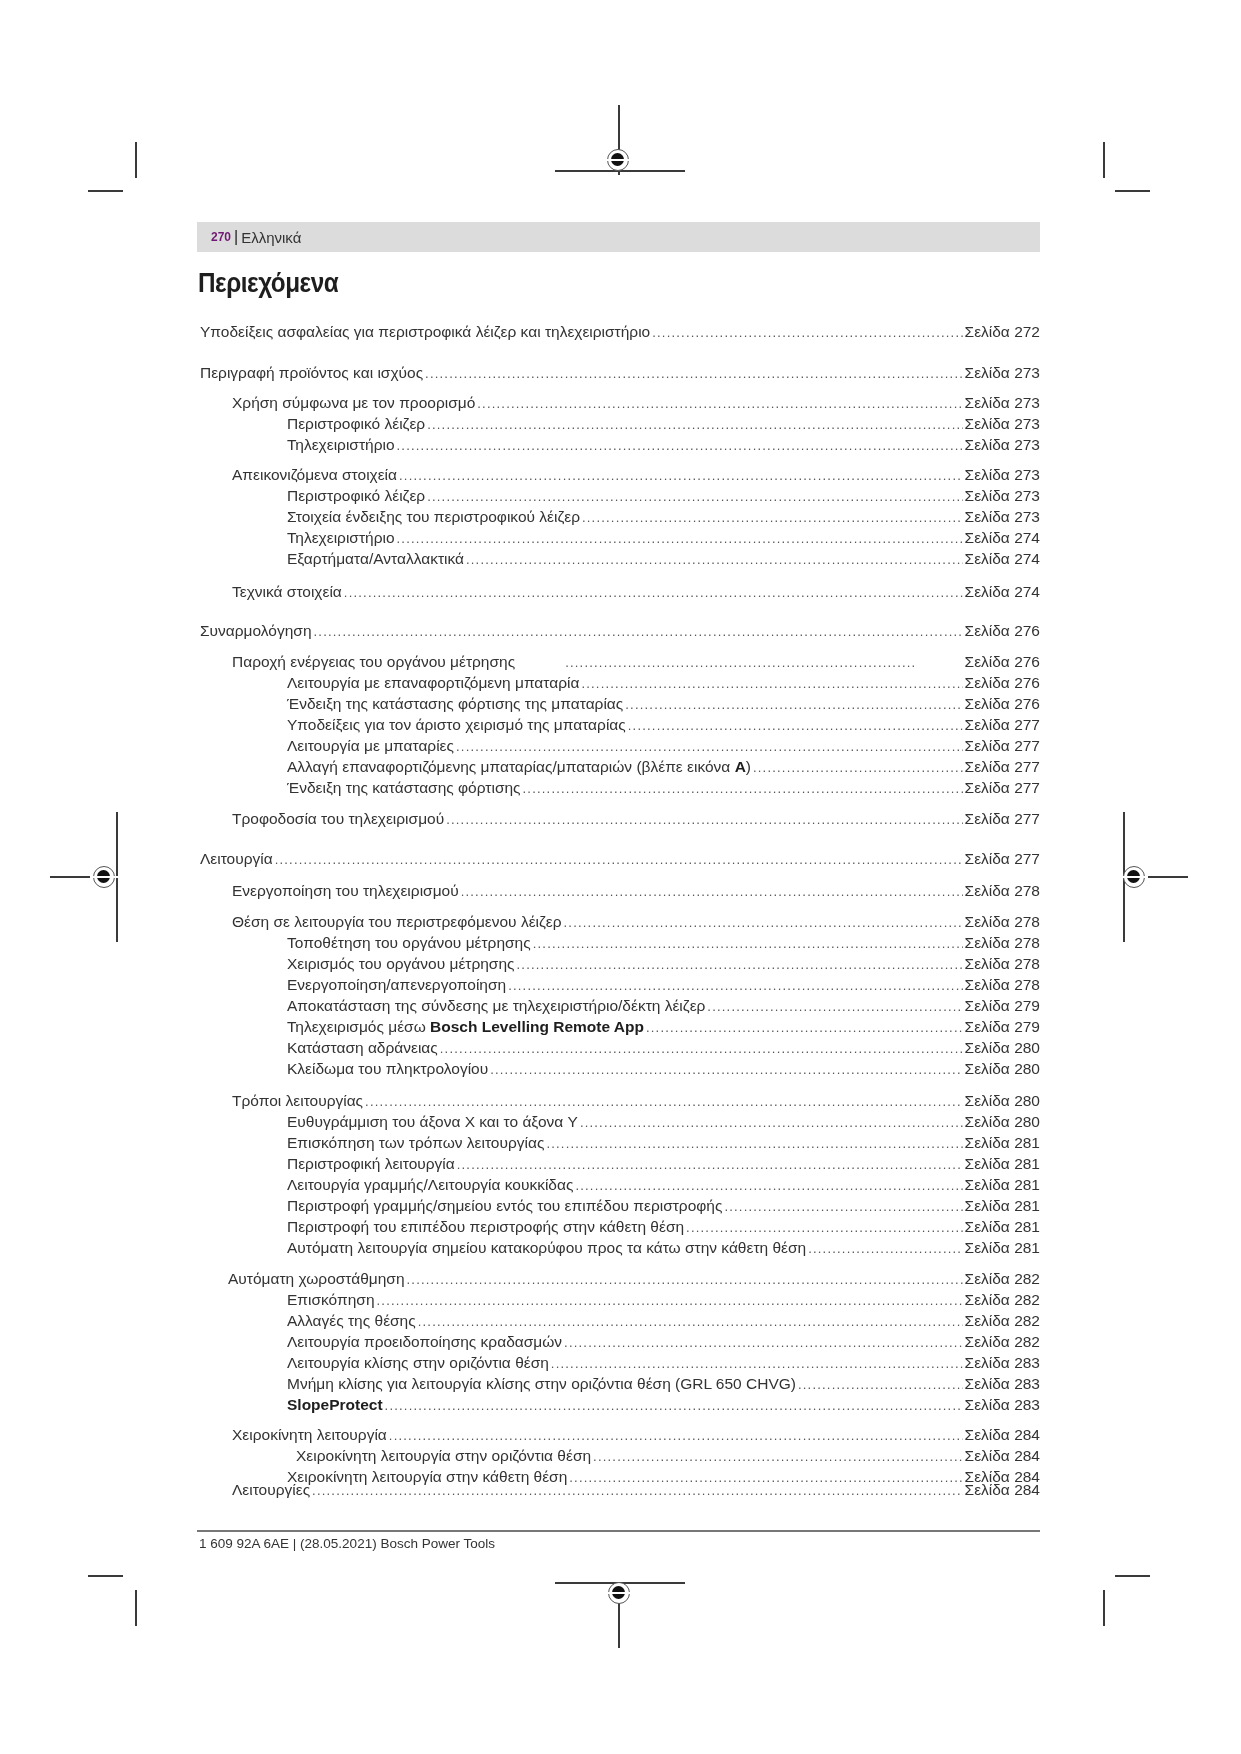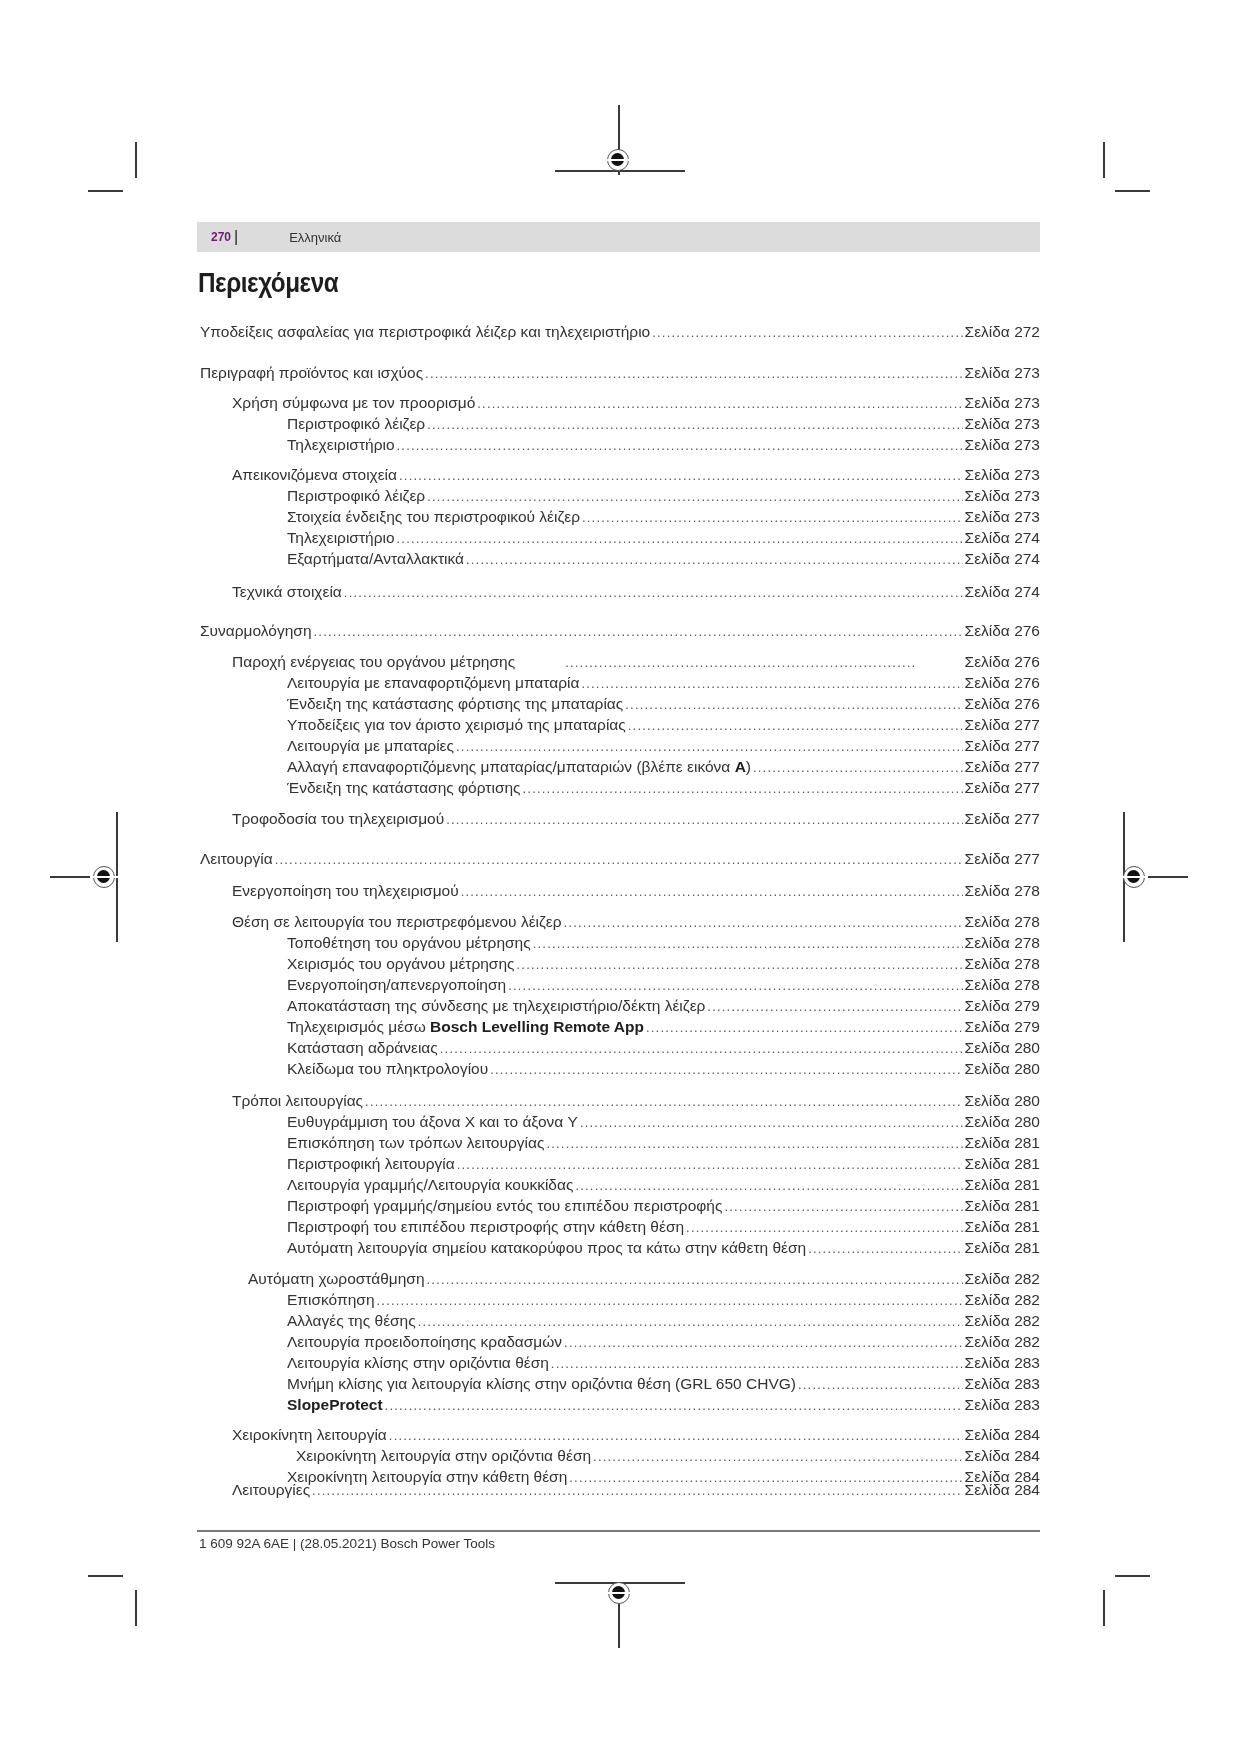--- a/index.html
+++ b/index.html
@@ -12,21 +12,21 @@
   .reg { position: absolute; width: 22px; height: 22px; border-radius: 50%;
          border: 1.5px solid #555; box-sizing: border-box; background: #fff; }
   .reg::after { content: ""; position: absolute; left: 3px; top: 3px; width: 13px; height: 13px;
                 border-radius: 50%; background: #111; }
   .reg::before { content: ""; position: absolute; left: -4px; top: 9px; width: 28px; height: 1.5px;
                  background: #fff; z-index: 2; }
   .header-bar { position: absolute; left: 197px; top: 222px; width: 843px; height: 30px;
                 background: #dcdcdc; display: flex; align-items: center; }
   .header-bar .pg { font-weight: bold; font-size: 12px; margin-left: 14px; color: #701a75; }
   .header-bar .sep { font-size: 16px; margin: 0 3px; color: #222; }
-  .header-bar .lang { font-size: 13px; color: #333; margin-left: 48px; }
+  .header-bar .lang { font-size: 15px; color: #333; }
   .title { position: absolute; left: 198px; top: 268px; font-size: 27px; font-weight: bold;
            color: #1e1e1e; letter-spacing: -0.5px; transform: scaleX(0.9); transform-origin: left; }
   .toc-row { position: absolute; height: 19px; display: flex; align-items: baseline;
              font-size: 15.5px; color: #333; right: 201px; }
   .toc-row .label { white-space: nowrap; transform-origin: left; }
   .toc-row .label b { color: #1e1e1e; }
   .toc-row .dots { flex: 1; overflow: hidden; white-space: nowrap; color: #555; letter-spacing: 1.2px;
                    margin: 0 2px; font-size: 13px; }
   .toc-row .dots::before { content: "................................................................................................................................................................................................................................................................"; }
   .toc-row .page { white-space: nowrap; }
@@ -258,21 +258,21 @@
     <div class="toc-row" style="left: 287px; top: 1218px;">
       <span class="label"><span>Περιστροφή του επιπέδου περιστροφής στην κάθετη θέση</span></span>
       <span class="dots"></span>
       <span class="page">Σελίδα 281</span>
     </div>
     <div class="toc-row" style="left: 287px; top: 1239px;">
       <span class="label"><span>Αυτόματη λειτουργία σημείου κατακορύφου προς τα κάτω στην κάθετη θέση</span></span>
       <span class="dots"></span>
       <span class="page">Σελίδα 281</span>
     </div>
-    <div class="toc-row" style="left: 248px; top: 1270px;">
+    <div class="toc-row" style="left: 228px; top: 1270px;">
       <span class="label"><span>Αυτόματη χωροστάθμηση</span></span>
       <span class="dots"></span>
       <span class="page">Σελίδα 282</span>
     </div>
     <div class="toc-row" style="left: 287px; top: 1291px;">
       <span class="label"><span>Επισκόπηση</span></span>
       <span class="dots"></span>
       <span class="page">Σελίδα 282</span>
     </div>
     <div class="toc-row" style="left: 287px; top: 1312px;">

